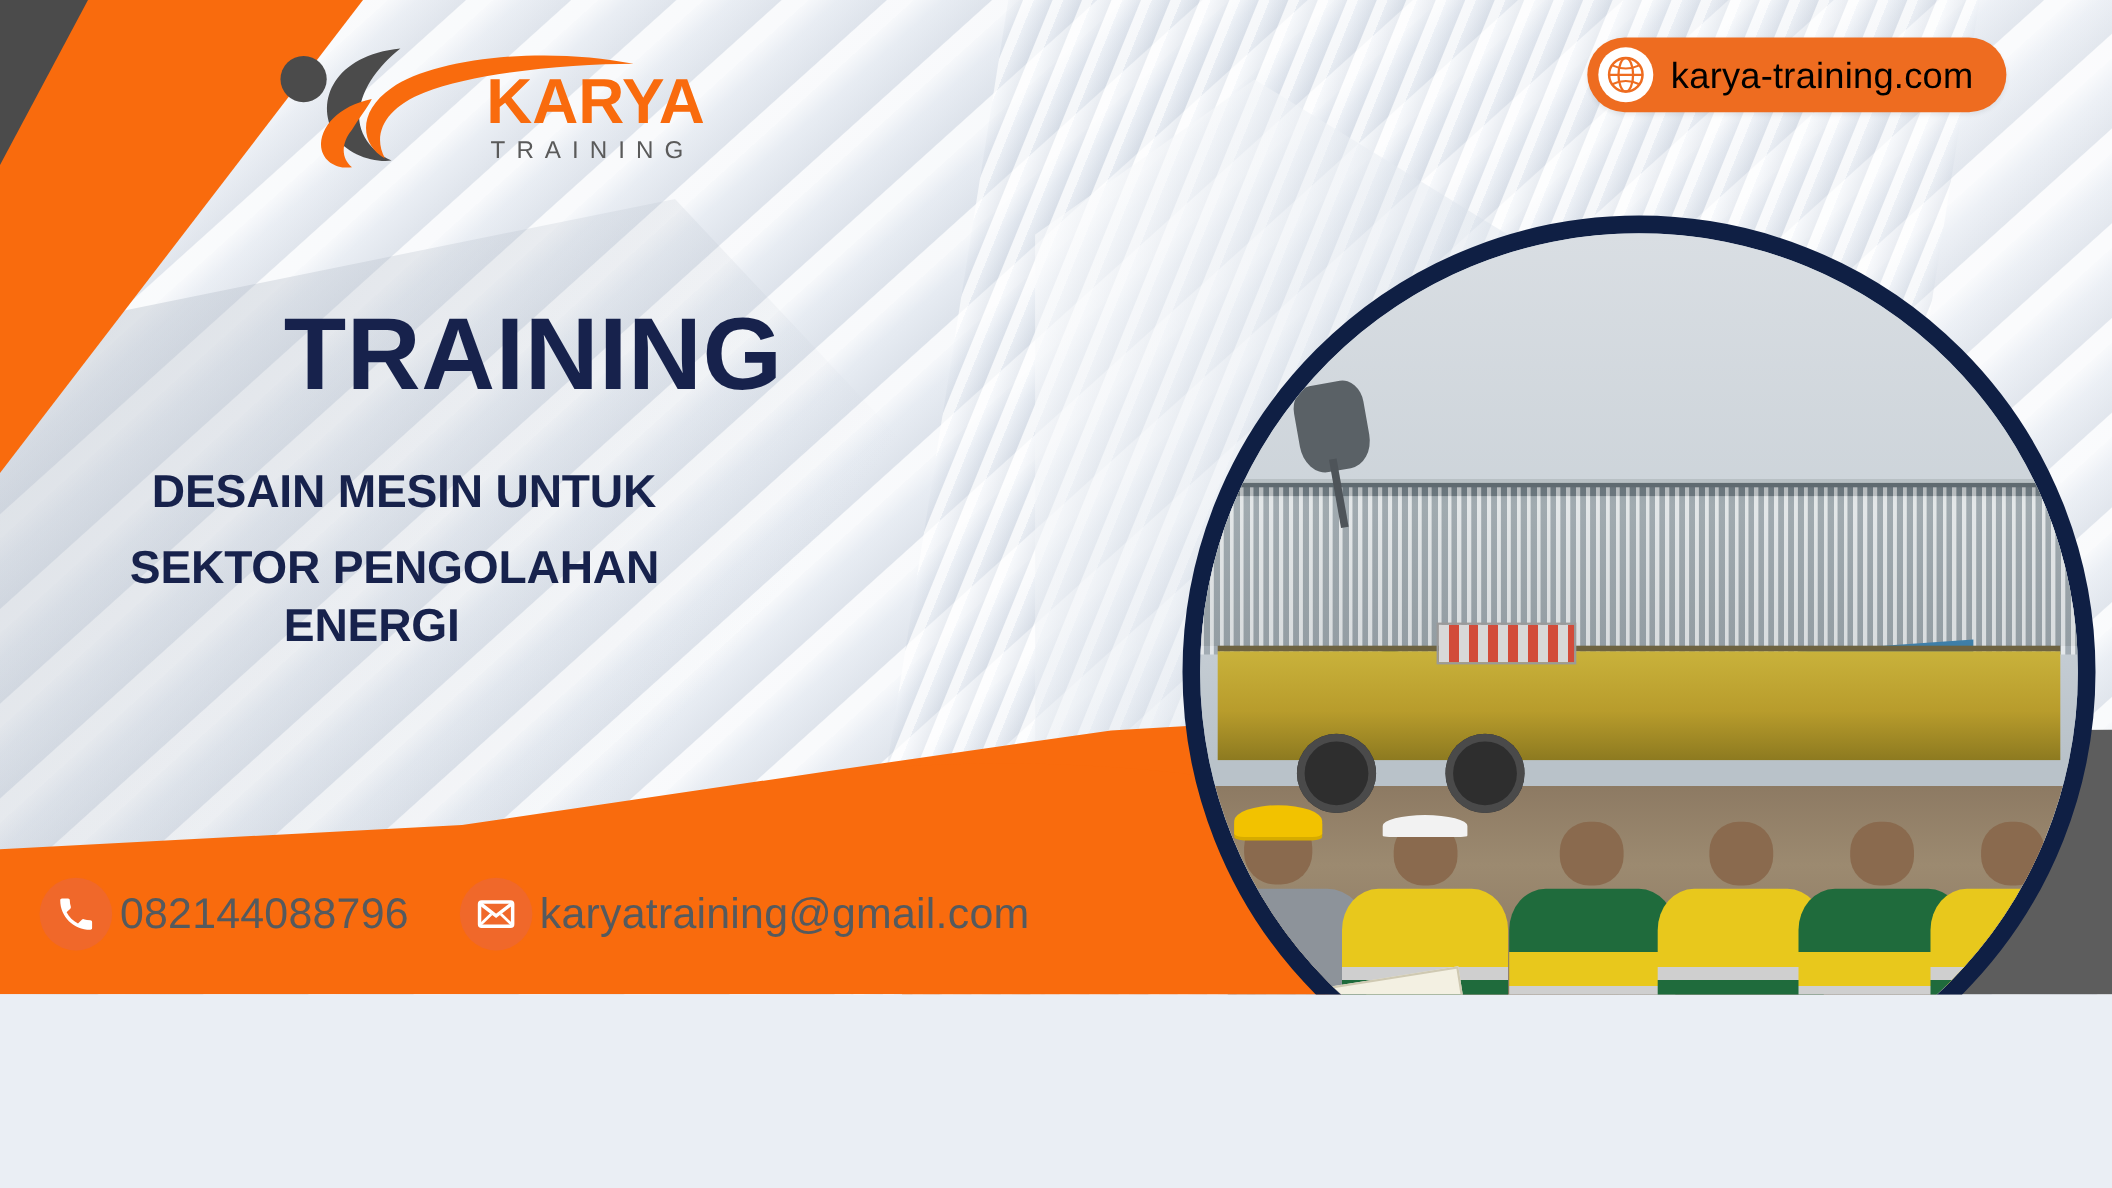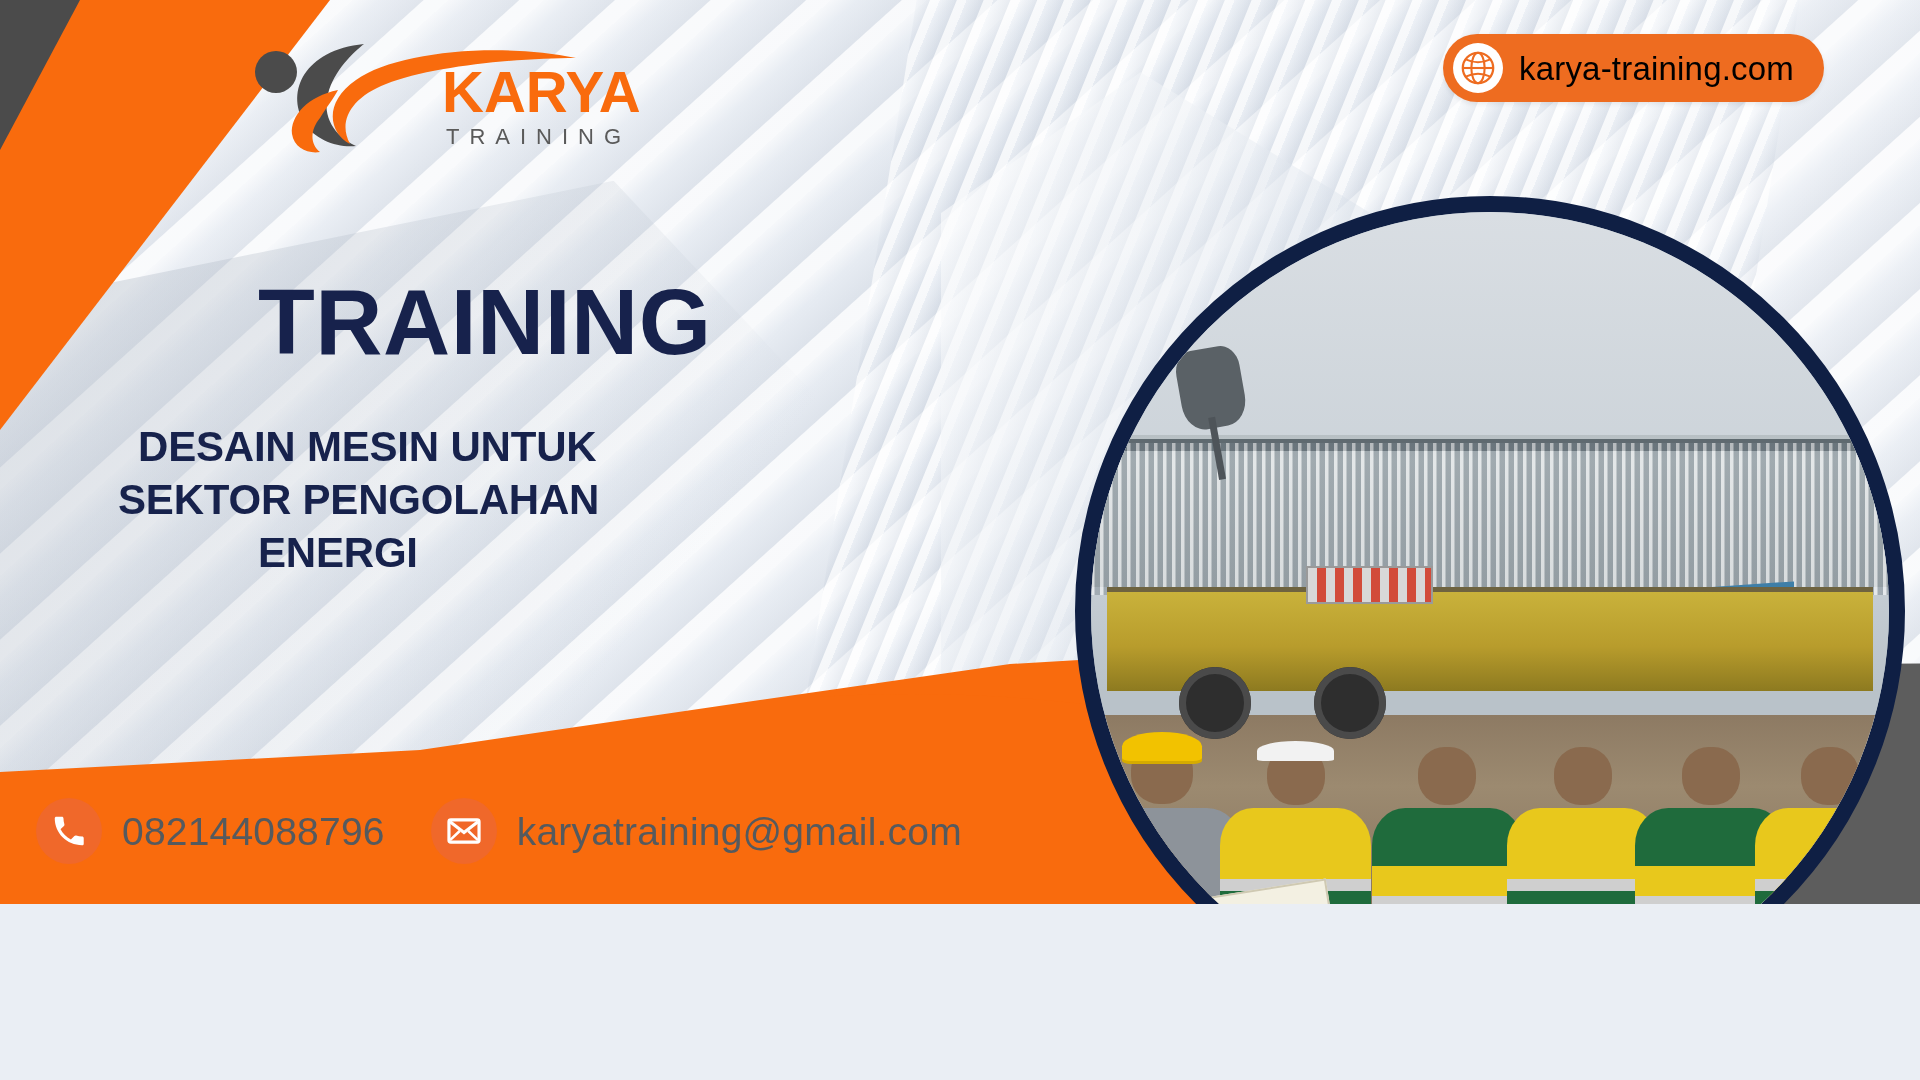--- a/index.html
+++ b/index.html
@@ -130,21 +130,21 @@
   .h-main {
     font-size:93px; font-weight:bold; color:#17224c;
     letter-spacing:.5px; line-height:1;
   }
   .h-sub {
     margin-top:52px;
     font-size:42px; font-weight:bold; color:#17224c;
     line-height:1.26; letter-spacing:-.2px;
   }
   .h-sub .l1 { display:block; margin-left:-120px; }
-  .h-sub .l2 { display:block; margin-left:-140px; }
+  .h-sub .l2 { display:block; margin-left:-140px;margin-top:16px; }
   .h-sub .l3 { display:block; }
 
   
   .photo-wrap {
     position:absolute; left:1075px; top:196px;
     width:830px; height:830px;
     border-radius:50%;
     border:16px solid #0f1f44;
     overflow:hidden;
     background:#b9c3cc;
@@ -261,21 +261,21 @@
     background:#f3f0e2; transform:rotate(-9deg);
     border:2px solid #cfc9b2;
   }
 
   
   .contact {
     position:absolute; left:36px; bottom:40px;
     display:flex; align-items:center; gap:46px;
     z-index:12;
   }
-  .citem { display:flex; align-items:center; gap:20px;text-align:right; }
+  .citem { display:flex; align-items:center; gap:7px;text-align:right; }
   .cicon {
     width:66px; height:66px; border-radius:50%;
     background:#f0682a; display:flex; align-items:center; justify-content:center;
     flex:0 0 auto;
   }
   .cicon svg { width:38px; height:38px; }
   .ctext { font-size:39px; color:#555a5e; letter-spacing:.2px; white-space:nowrap; line-height:1; }
 </style>
 </head>
 <body>

